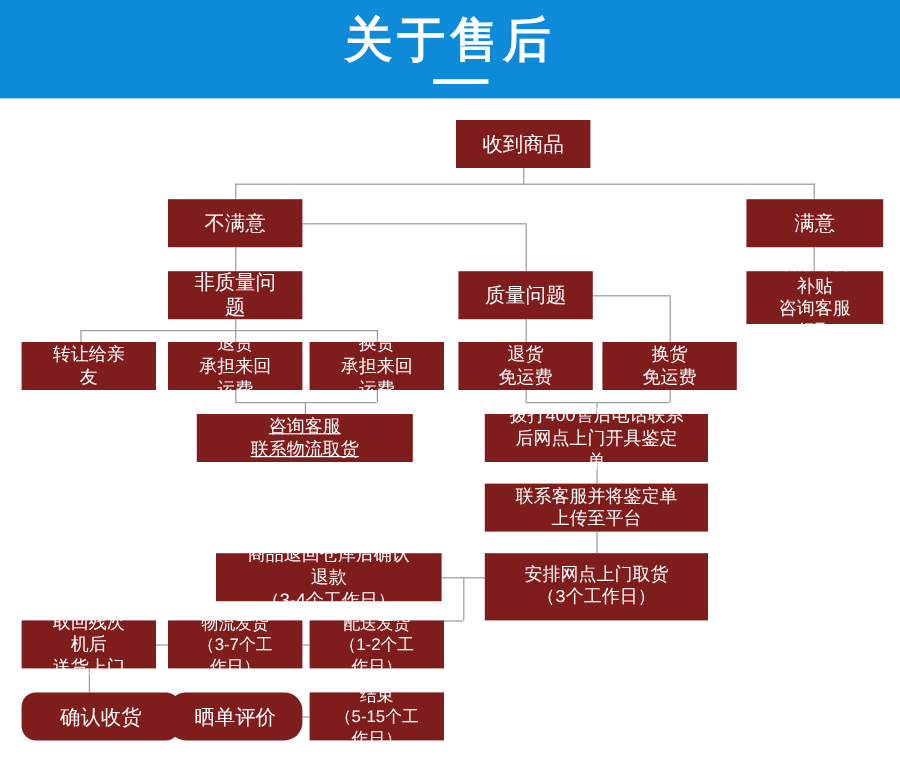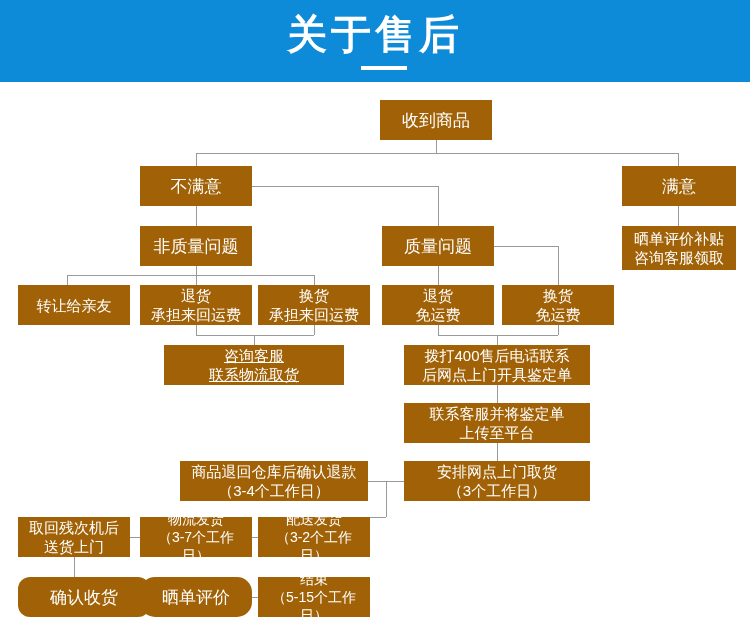--- a/index.html
+++ b/index.html
@@ -39,31 +39,31 @@
   }
   #banner-rule {
     position: absolute;
     left: 361px; top: 66px;
     width: 46px; height: 4px;
     background: #ffffff;
   }
   
   .node {
     position: absolute;
-    background: #a16207;
+    background: #7f1d1d;
     color: #ffffff;
     display: flex;
     align-items: center;
     justify-content: center;
     text-align: center;
     font-size: 15px;
     line-height: 19px;
     font-weight: 500;
     box-sizing: border-box;
-    padding: 0 9px;
+    padding: 0 20px;
     white-space: pre-line;
   }
   .node.small {
     font-size: 14px;
     line-height: 18px;
   }
   .node.big {
     font-size: 17px;
     line-height: 21px;
   }
@@ -166,31 +166,31 @@
 
   <div class="node" style="left:404px; top:345px; width:186px; height:40px;">拨打400售后电话联系
 后网点上门开具鉴定单</div>
 
   <div class="node" style="left:404px; top:403px; width:186px; height:40px;">联系客服并将鉴定单
 上传至平台</div>
 
   <div class="node" style="left:180px; top:461px; width:188px; height:40px;">商品退回仓库后确认退款
 （3-4个工作日）</div>
 
-  <div class="node" style="left:404px; top:461px; width:186px; height:40px;">安排网点上门取货
+  <div class="node" style="left:404px; top:461px; width:186px; height:56px;font-family:Liberation Mono, monospace;">安排网点上门取货
 （3个工作日）</div>
 
   <div class="node" style="left:18px; top:517px; width:112px; height:40px;">取回残次机后
 送货上门</div>
 
   <div class="node small" style="left:140px; top:517px; width:112px; height:40px;">物流发货
 （3-7个工作日）</div>
 
   <div class="node small" style="left:258px; top:517px; width:112px; height:40px;">配送发货
-（3-2个工作日）</div>
+（1-2个工作日）</div>
 
   <div class="node big" style="left:18px; top:577px; width:132px; height:40px;border-radius:12px;">确认收货</div>
 
   <div class="node big" style="left:140px; top:577px; width:112px; height:40px;border-radius:15px;">晒单评价</div>
 
   <div class="node small" style="left:258px; top:577px; width:112px; height:40px;">结束
 （5-15个工作日）</div>
 
 </div>
 

